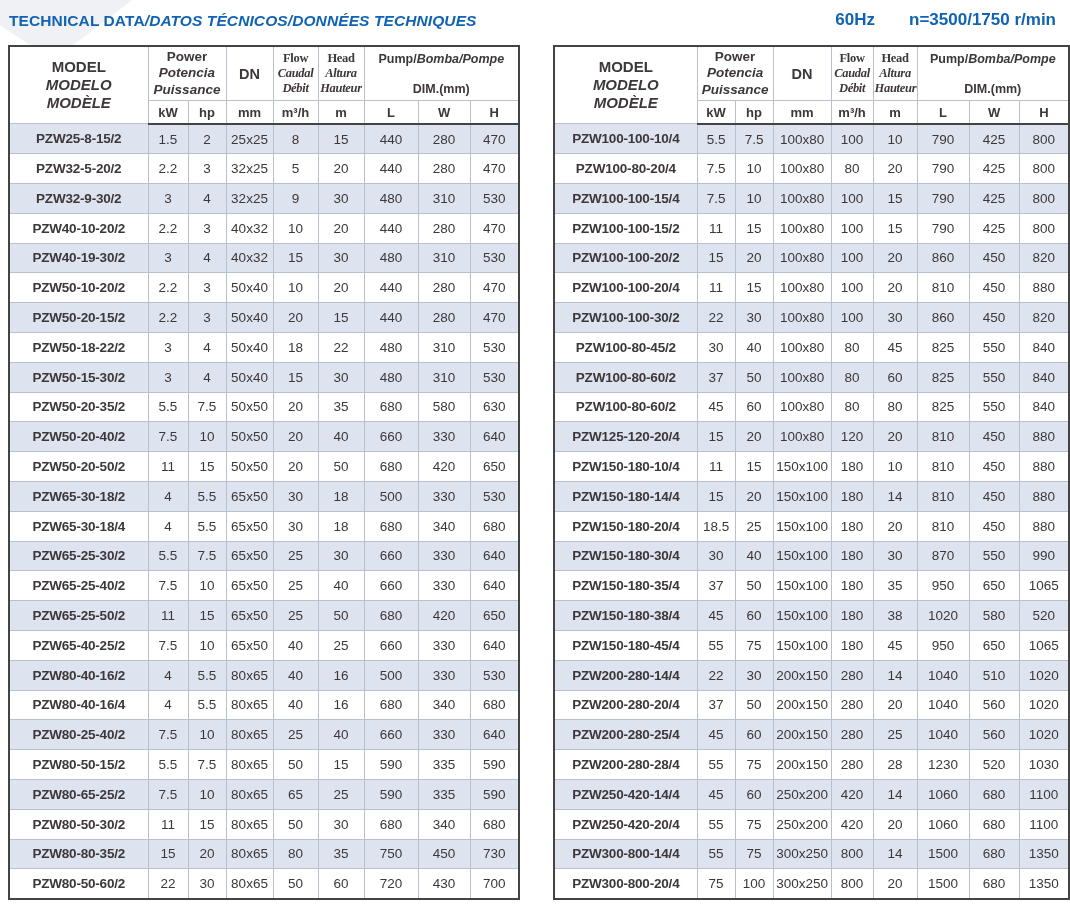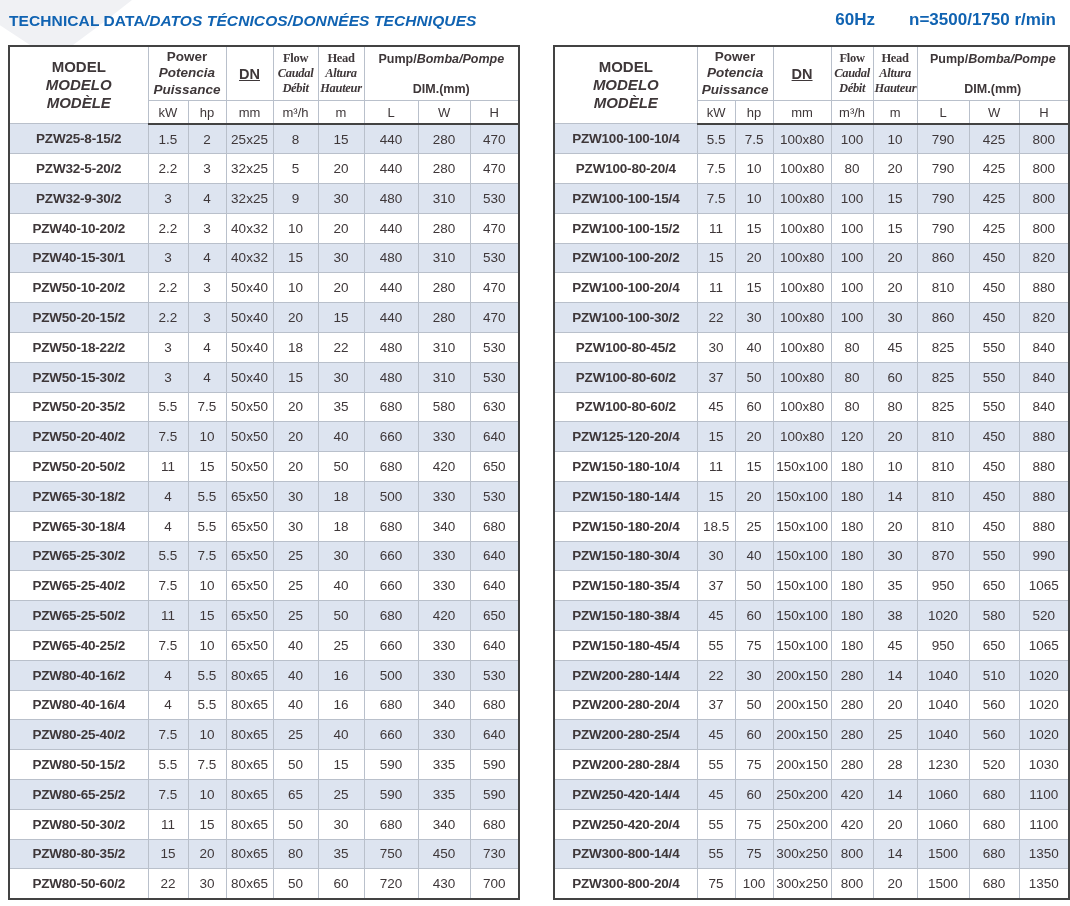--- a/index.html
+++ b/index.html
@@ -33,27 +33,27 @@
     padding: 0 8px; margin-top: 15px;
   }
   table {
     border-collapse: collapse;
     table-layout: fixed;
     border: 2px solid #434343;
     background: #fff;
   }
   th, td { border: 1px solid #b9c0cb; overflow: hidden; }
   thead th { background: #ffffff; vertical-align: middle; text-align: center; padding: 2px 1px; }
-  thead tr.h2 th { border-bottom: 2px solid #434343; height: 23px; font-weight: normal; font-size: 13px; padding: 1px; }
+  thead tr.h2 th { border-bottom: 2px solid #434343; height: 23px; font-weight: bold; font-size: 13px; padding: 1px; }
   th .stack span { display: block; line-height: 1.22; }
   .b  { font-weight: bold; }
   .bi { font-weight: bold; font-style: italic; }
   .model-h span { font-size: 15px; }
   .power-h span { font-size: 13.5px; }
-  .dn-h { font-size: 14.5px; font-weight: bold; text-decoration: underline; }
+  .dn-h { font-size: 14.5px; font-weight: bold; }
   .small-h span { font-size: 12.5px; letter-spacing: -0.3px; font-family: Liberation Serif, serif; }
   .pump-h { font-size: 12.5px; font-weight: bold; }
   .pump-h .line2 { font-weight: bold; display: block; margin-top: 16px; }
   tbody td {
     text-align: center;
     font-size: 13.5px;
     height: 29.8px;
     padding: 0 1px;
     color: #3e3739;
     background: #ffffff;
@@ -176,21 +176,21 @@
           <td>2.2</td>
           <td>3</td>
           <td>40x32</td>
           <td>10</td>
           <td>20</td>
           <td>440</td>
           <td>280</td>
           <td>470</td>
         </tr>
         <tr>
-          <td class="model">PZW40-15-30/1</td>
+          <td class="model">PZW40-19-30/2</td>
           <td>3</td>
           <td>4</td>
           <td>40x32</td>
           <td>15</td>
           <td>30</td>
           <td>480</td>
           <td>310</td>
           <td>530</td>
         </tr>
         <tr>

